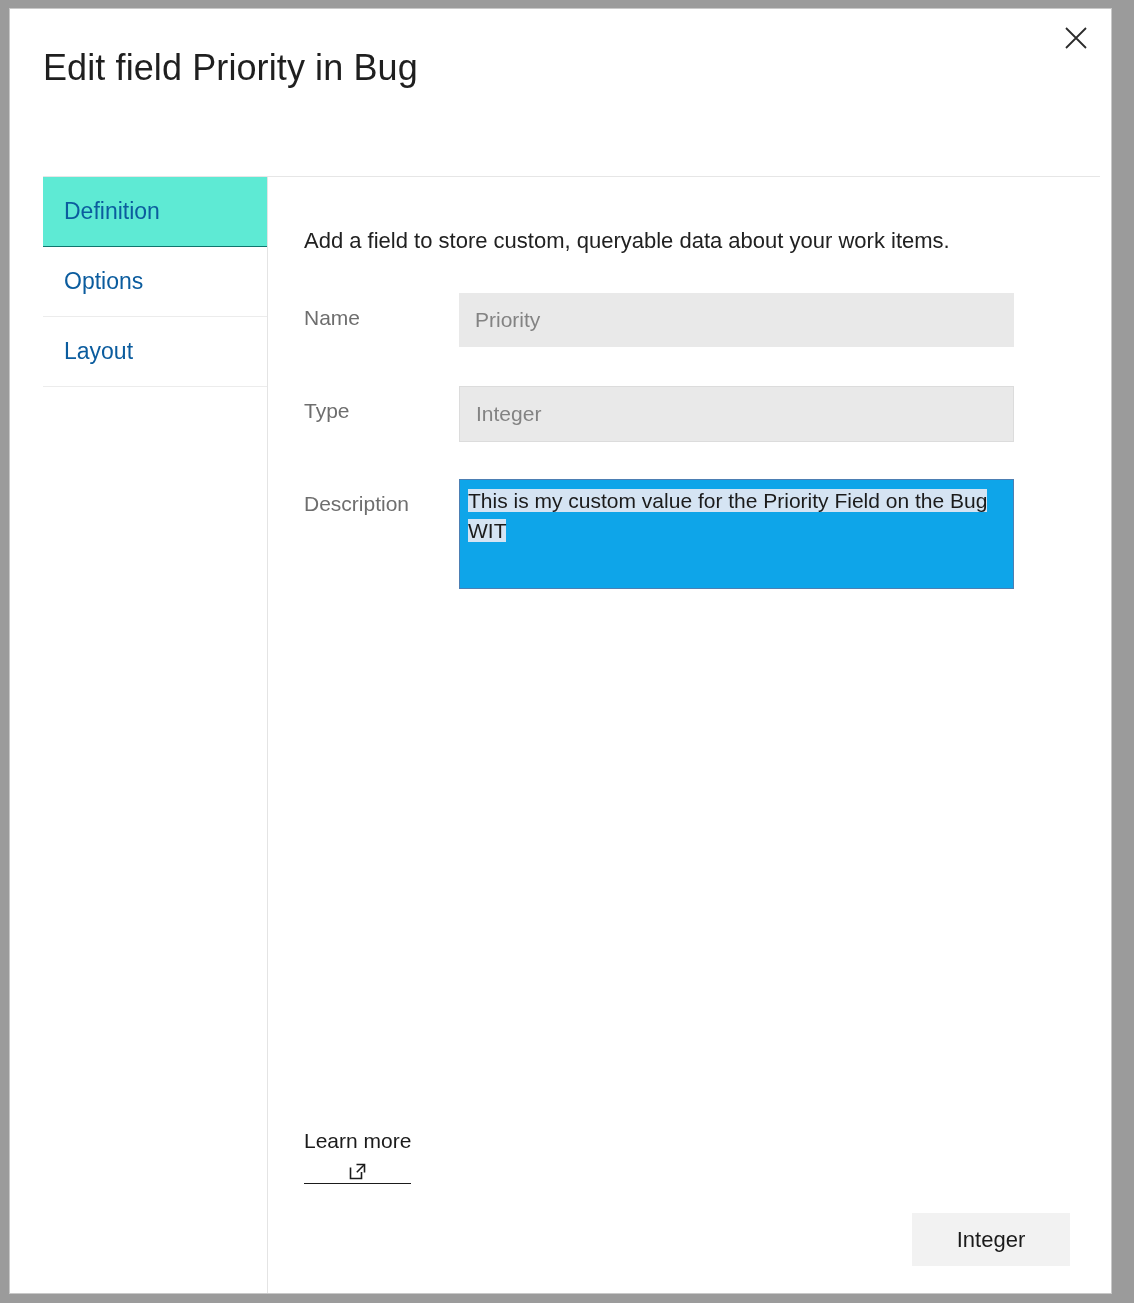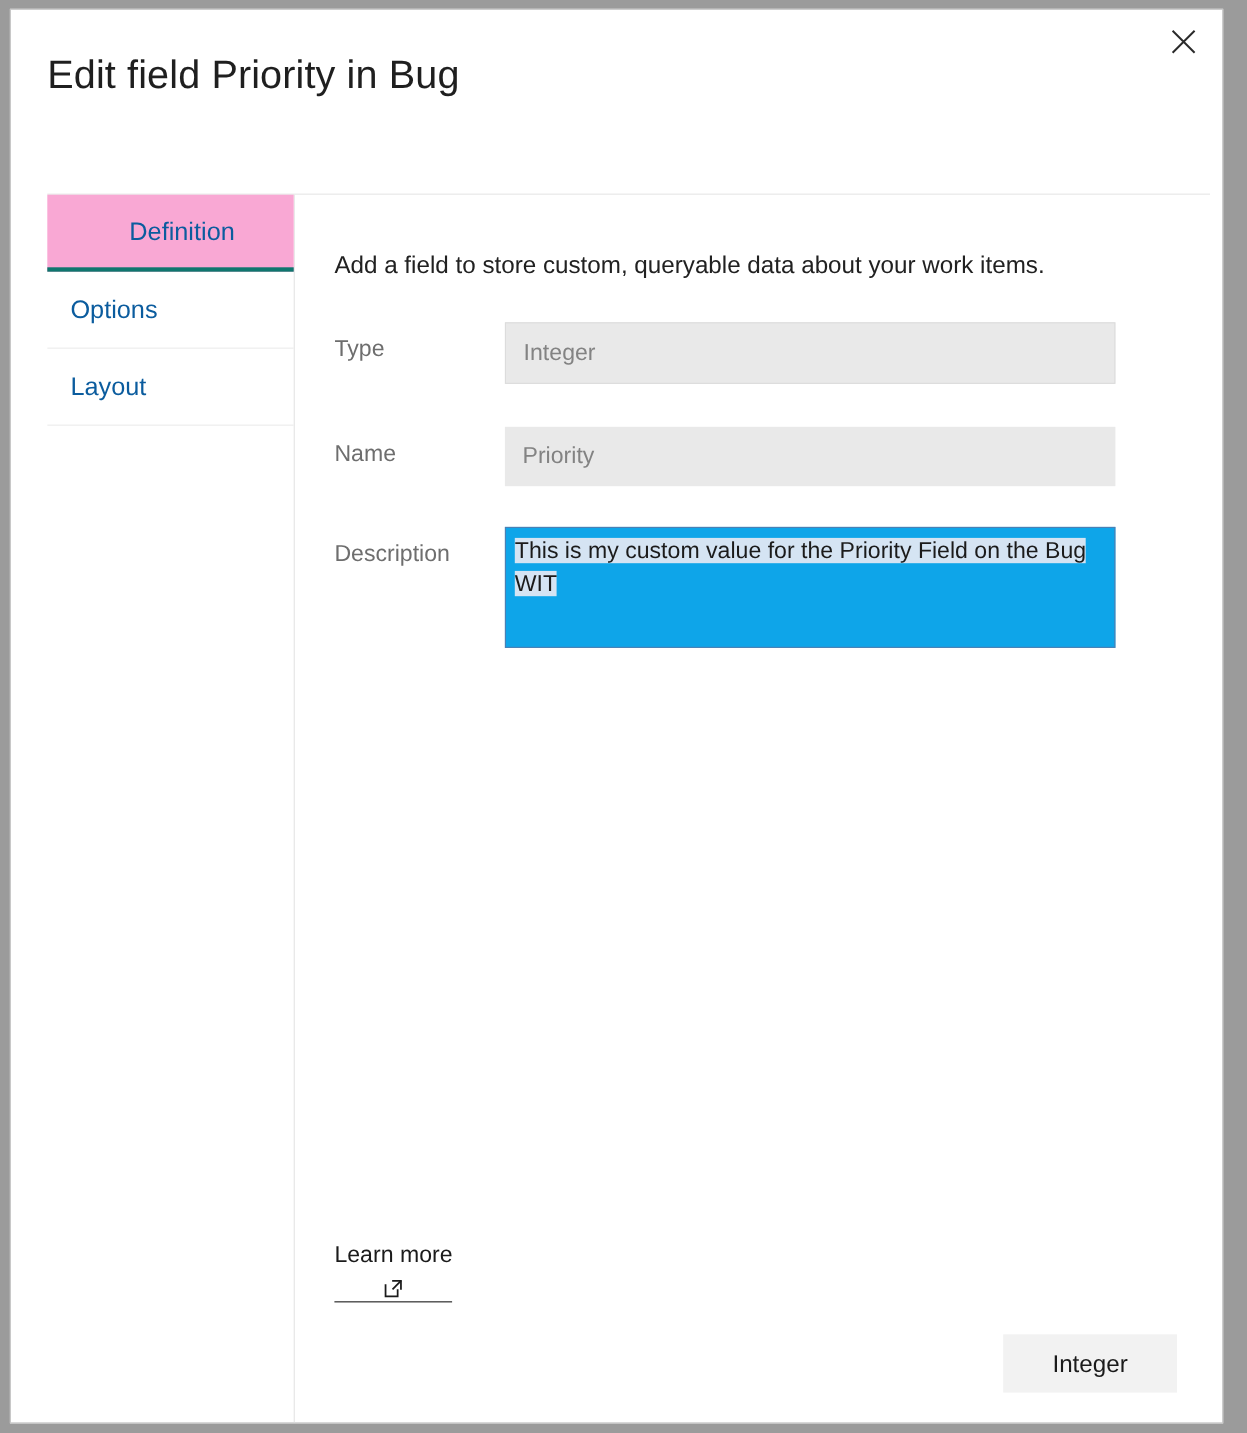--- a/index.html
+++ b/index.html
@@ -93,23 +93,22 @@
     align-items: center;
     padding-left: 21px;
     font-size: 23px;
     color: #0b5c9e;
     font-weight: 400;
     cursor: pointer;
     border-bottom: 1px solid #ececec;
     background: transparent;
   }
   .tab.selected {
-    background: #f9a8d4;
-    border-bottom: 4px solid #0f766e;
-    justify-content: center;
+    background: #5eead4;
+    border-bottom: 1px solid #0f766e;
   }
 
   
   .content {
     position: absolute;
     left: 294px;
     top: 8px;
     width: 760px;
   }
 
@@ -254,30 +253,30 @@
         <div class="tab">
           <span>Layout</span>
         </div>
       </div>
 
       <div class="content">
 
         <p class="intro-text">Add a field to store custom, queryable data about your work items.</p>
 
         <div class="field-row">
+          <div class="field-label">Name</div>
+          <div class="field-control">
+            <input class="input-disabled" type="text" disabled="" value="Priority" style="">
+          </div>
+        </div>
+
+        <div class="field-row">
           <div class="field-label">Type</div>
           <div class="field-control">
             <input class="input-disabled bordered" type="text" disabled="" value="Integer" style="">
-          </div>
-        </div>
-
-        <div class="field-row">
-          <div class="field-label">Name</div>
-          <div class="field-control">
-            <input class="input-disabled" type="text" disabled="" value="Priority" style="">
           </div>
         </div>
 
         <div class="field-row" style="margin-top:37px;">
           <div class="field-label">Description</div>
           <div class="field-control">
             <div class="textarea-wrap">
               <div class="desc-box">
                 <span class="sel">This is my custom value for the Priority Field on the Bug WIT</span>
               </div>

